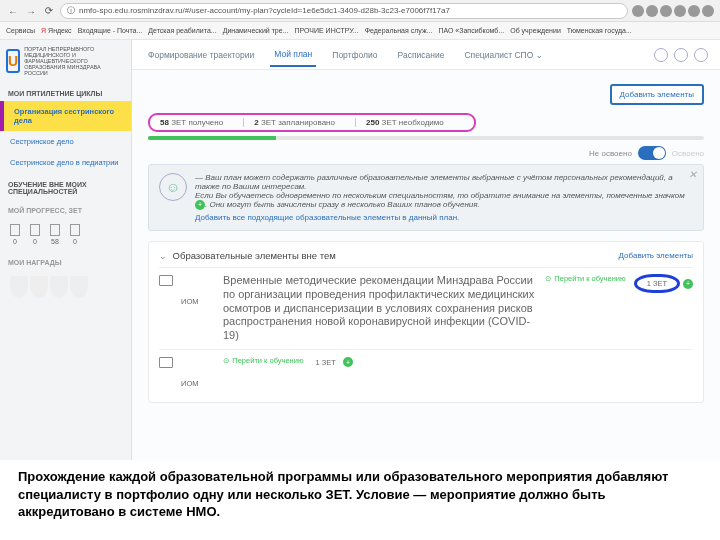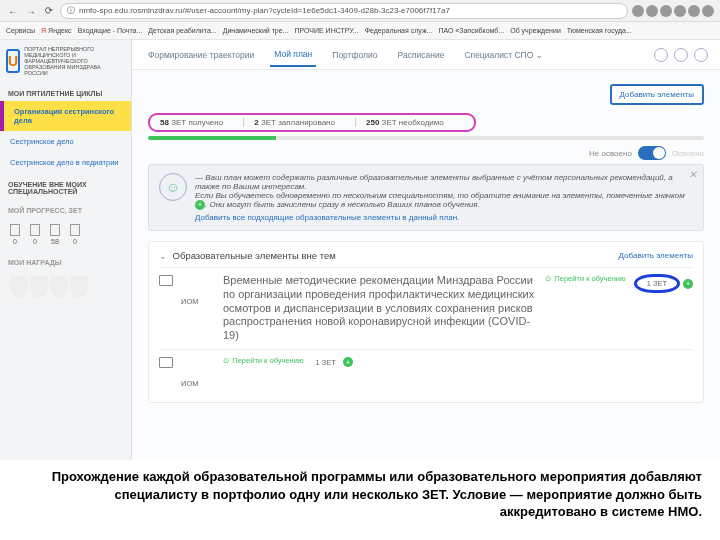--- a/index.html
+++ b/index.html
@@ -64,21 +64,21 @@
   .row { display: flex; align-items: flex-start; gap: 8px; padding: 6px 0; border-top: 1px solid #f0f0f0; }
   .row-ico { width: 14px; height: 11px; border: 1px solid #888; border-radius: 1px; margin-top: 1px; flex-shrink: 0; }
   .row-type { width: 34px; font-size: 7.5px; color: #666; flex-shrink: 0; margin-top: 23px; }
   .row-title { flex: 1; font-size: 11px; color: #666; line-height: 1.25; }
   .row-act { color: #3fc35a; font-size: 7.5px; display: flex; align-items: center; gap: 3px; flex-shrink: 0; }
   .zet-wrap { display: flex; align-items: center; gap: 3px; flex-shrink: 0; position: relative; }
   .zet-ring { border: 3px solid #1e3fd9; border-radius: 50%/60%; padding: 2px 10px; font-size: 7.5px; color: #666; }
   .zet-plain { font-size: 7.5px; color: #666; padding: 2px 4px; }
   .zet-badge { width: 10px; height: 10px; background: #3fc35a; border-radius: 50%; color: #fff; font-size: 7px; display: flex; align-items: center; justify-content: center; }
 
-  .caption { font-size: 13px; font-weight: bold; text-align: right; padding: 8px 18px 0; line-height: 1.35; color: #000; }
+  .caption { font-size: 13px; font-weight: bold; text-align: left; padding: 8px 18px 0; line-height: 1.35; color: #000; }
 </style>
 </head>
 <body>
 
 <div class="browser-bar">
   <div class="nav-btn">←</div>
   <div class="nav-btn">→</div>
   <div class="nav-btn">⟳</div>
   <div class="url-bar">
     <span style="margin-right:4px">ⓘ</span>

